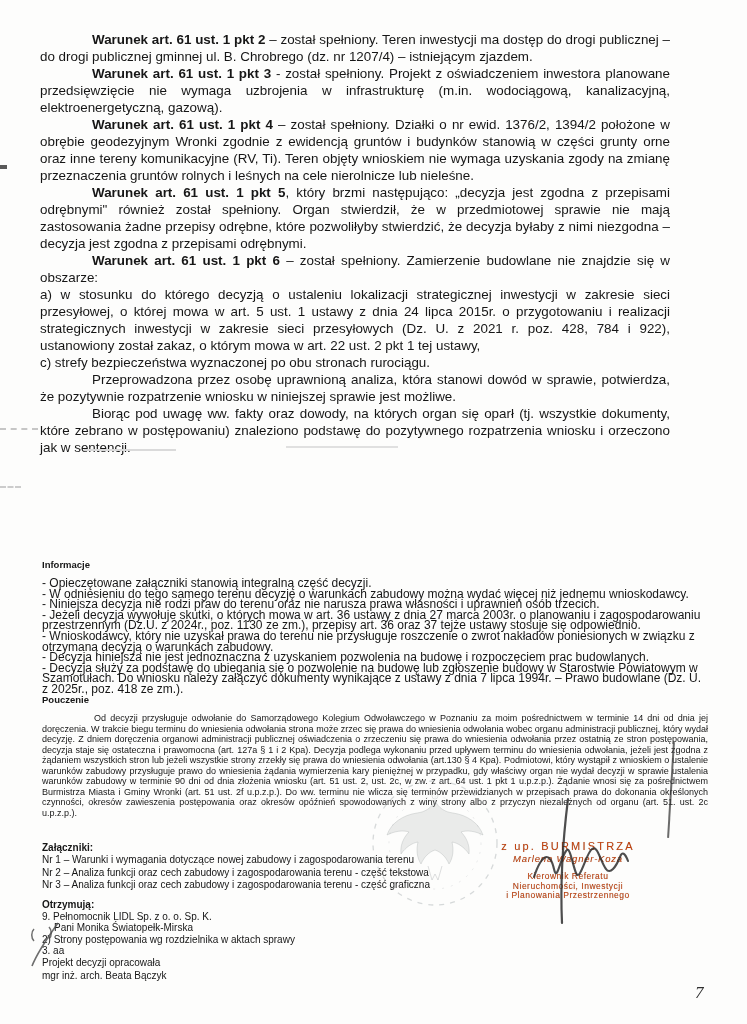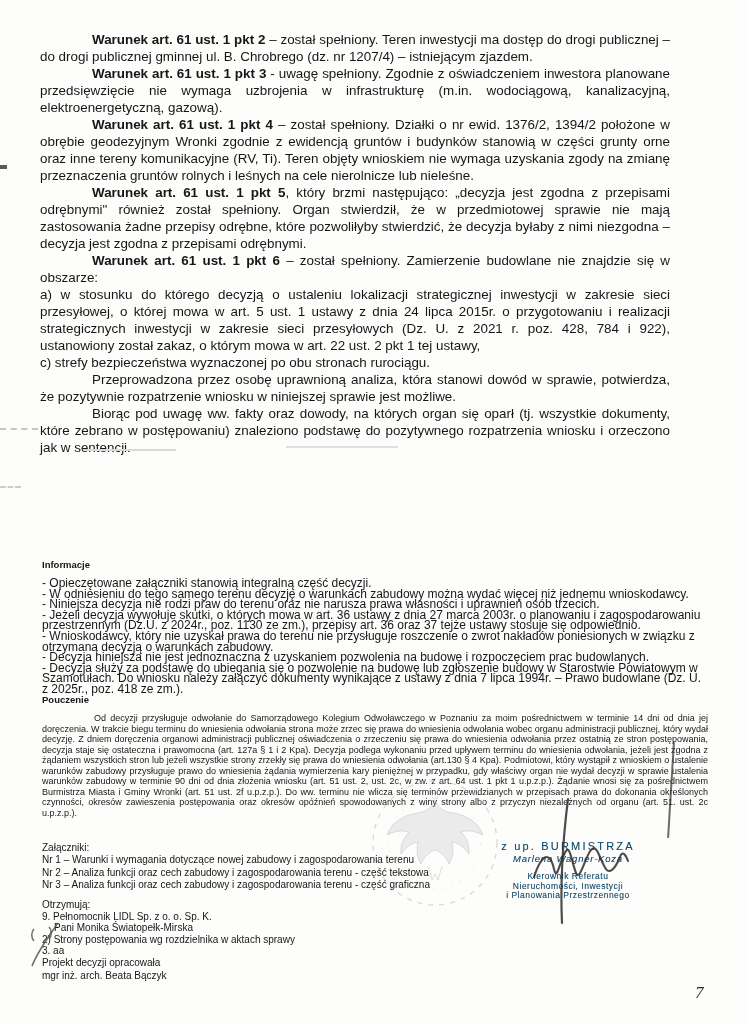--- a/index.html
+++ b/index.html
@@ -20,29 +20,29 @@
 
   .info-block { position:absolute; left:42px; top:559px; width:666px; }
   .small-item { font-size:12px; line-height:10.6px; margin:0; }
 
   .pouczenie-block { position:absolute; left:42px; top:694px; width:666px; }
   .pouczenie-text { font-size:9px; line-height:10.5px; text-align:justify; text-indent:52px; margin:0; }
 
   .zalaczniki { position:absolute; left:42px; top:842px; font-size:10px; line-height:12.4px; z-index:2; }
   .otrzymuja  { position:absolute; left:42px; top:899px; font-size:10px; line-height:11.6px; z-index:2; }
   .prepared   { position:absolute; left:42px; top:957px; font-size:10px; line-height:12.5px; z-index:2; }
-  .b { font-weight:normal; }
+  .b { font-weight:bold; }
   .ind { padding-left:12px; }
 
   
   .seal { position:absolute; left:366px; top:774px; width:138px; height:138px; z-index:1; }
 
   
   .stamp-text { position:absolute; left:486px; top:840px; width:164px; text-align:center;
-    color:#0c4a6e; z-index:2; text-shadow:0 0 .7px #b3b8ba; }
+    color:#c2410c; z-index:2; text-shadow:0 0 .7px #b3b8ba; }
   .stamp-line1 { font-size:11px; letter-spacing:2.2px; white-space:nowrap; }
   .stamp-line2 { font-size:9.5px; letter-spacing:.8px; margin-top:1px; white-space:nowrap;font-style:italic; }
   .stamp-line3 { font-size:8.5px; letter-spacing:.5px; margin-top:8px; line-height:9.6px; white-space:nowrap; }
   .stamp-line4, .stamp-line5 { font-size:8.5px; letter-spacing:.5px; line-height:9.6px; white-space:nowrap; }
 
   .signature { position:absolute; left:518px; top:793px; z-index:3; }
   .pen-tick  { position:absolute; left:24px;  top:921px; z-index:3; }
   .pen-line  { position:absolute; left:670px; top:742px; width:1.6px; height:96px;
     background:#3a3a3a; opacity:.75; transform:rotate(3.5deg); z-index:3; }
 
@@ -56,21 +56,21 @@
   .page-number { position:absolute; left:695px; top:983px;
     font-family:"Liberation Serif", serif; font-style:italic; font-size:17px; color:#2e2e2e; }
 </style>
 </head>
 <body>
 
 <div class="page">
 
   <section class="body-block">
     <p class="para"><b>Warunek art. 61 ust. 1 pkt 2</b><span> – został spełniony. Teren inwestycji ma dostęp do drogi publicznej – do drogi publicznej gminnej ul. B. Chrobrego (dz. nr 1207/4) – istniejącym zjazdem.</span></p>
-    <p class="para"><b>Warunek art. 61 ust. 1 pkt 3</b><span> - uwagę spełniony. Zgodnie z oświadczeniem inwestora planowane przedsięwzięcie nie wymaga uzbrojenia w infrastrukturę (m.in. wodociągową, kanalizacyjną, elektroenergetyczną, gazową).</span></p>
+    <p class="para"><b>Warunek art. 61 ust. 1 pkt 3</b><span> - został spełniony. Projekt z oświadczeniem inwestora planowane przedsięwzięcie nie wymaga uzbrojenia w infrastrukturę (m.in. wodociągową, kanalizacyjną, elektroenergetyczną, gazową).</span></p>
     <p class="para"><b>Warunek art. 61 ust. 1 pkt 4</b><span> – został spełniony. Działki o nr ewid. 1376/2, 1394/2 położone w obrębie geodezyjnym Wronki zgodnie z ewidencją gruntów i budynków stanowią w części grunty orne oraz inne tereny komunikacyjne (RV, Ti). Teren objęty wnioskiem nie wymaga uzyskania zgody na zmianę przeznaczenia gruntów rolnych i leśnych na cele nierolnicze lub nieleśne.</span></p>
     <p class="para"><b>Warunek art. 61 ust. 1 pkt 5</b><span>, który brzmi następująco: „decyzja jest zgodna z przepisami odrębnymi" również został spełniony. Organ stwierdził, że w przedmiotowej sprawie nie mają zastosowania żadne przepisy odrębne, które pozwoliłyby stwierdzić, że decyzja byłaby z nimi niezgodna – decyzja jest zgodna z przepisami odrębnymi.</span></p>
     <p class="para"><b>Warunek art. 61 ust. 1 pkt 6</b><span> – został spełniony. Zamierzenie budowlane nie znajdzie się w obszarze:</span></p>
     <p class="para no-indent"><span>a) w stosunku do którego decyzją o ustaleniu lokalizacji strategicznej inwestycji w zakresie sieci przesyłowej, o której mowa w art. 5 ust. 1 ustawy z dnia 24 lipca 2015r. o przygotowaniu i realizacji strategicznych inwestycji w zakresie sieci przesyłowych (Dz. U. z 2021 r. poz. 428, 784 i 922), ustanowiony został zakaz, o którym mowa w art. 22 ust. 2 pkt 1 tej ustawy,</span></p>
     <p class="para no-indent"><span>c) strefy bezpieczeństwa wyznaczonej po obu stronach rurociągu.</span></p>
     <p class="para"><span>Przeprowadzona przez osobę uprawnioną analiza, która stanowi dowód w sprawie, potwierdza, że pozytywnie rozpatrzenie wniosku w niniejszej sprawie jest możliwe.</span></p>
     <p class="para"><span>Biorąc pod uwagę ww. fakty oraz dowody, na których organ się oparł (tj. wszystkie dokumenty, które zebrano w postępowaniu) znaleziono podstawę do pozytywnego rozpatrzenia wniosku i orzeczono jak w sentencji.</span></p>
   </section>
 
   <section class="info-block">

